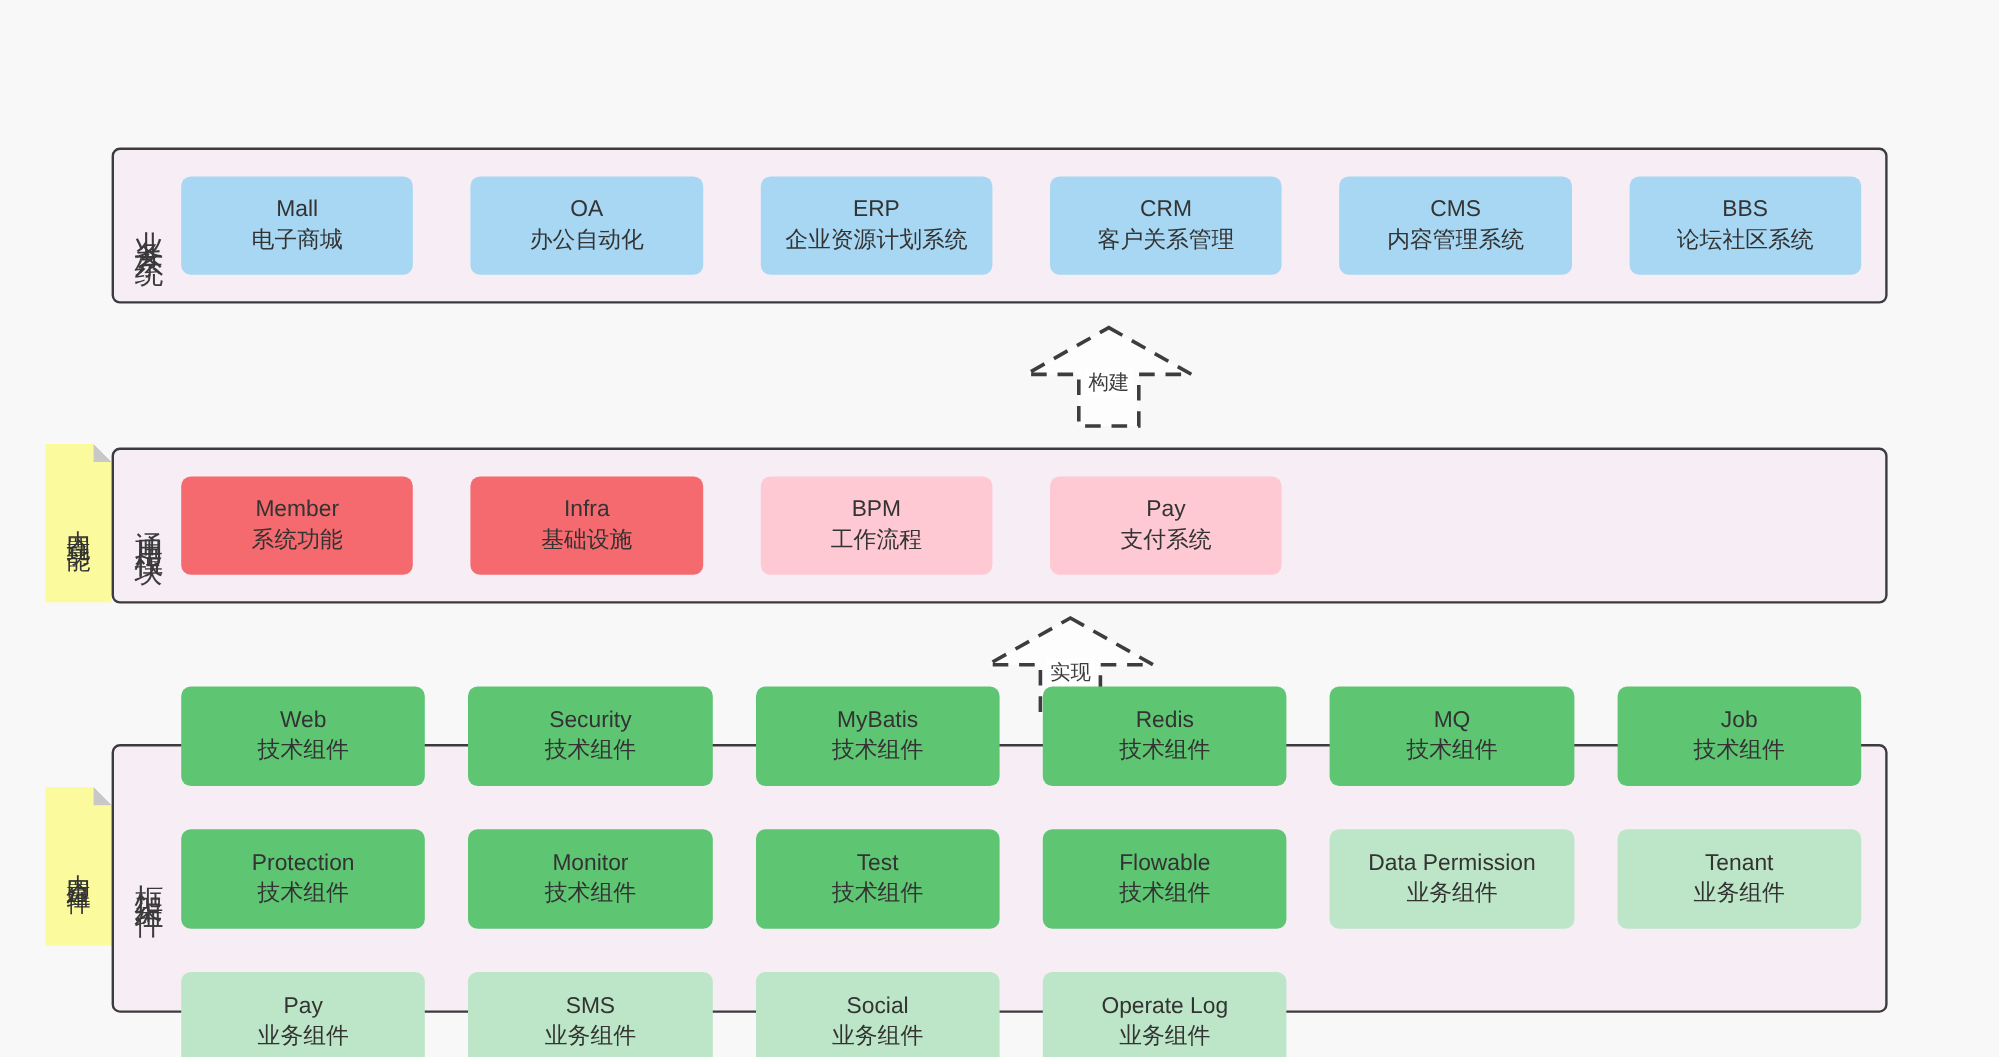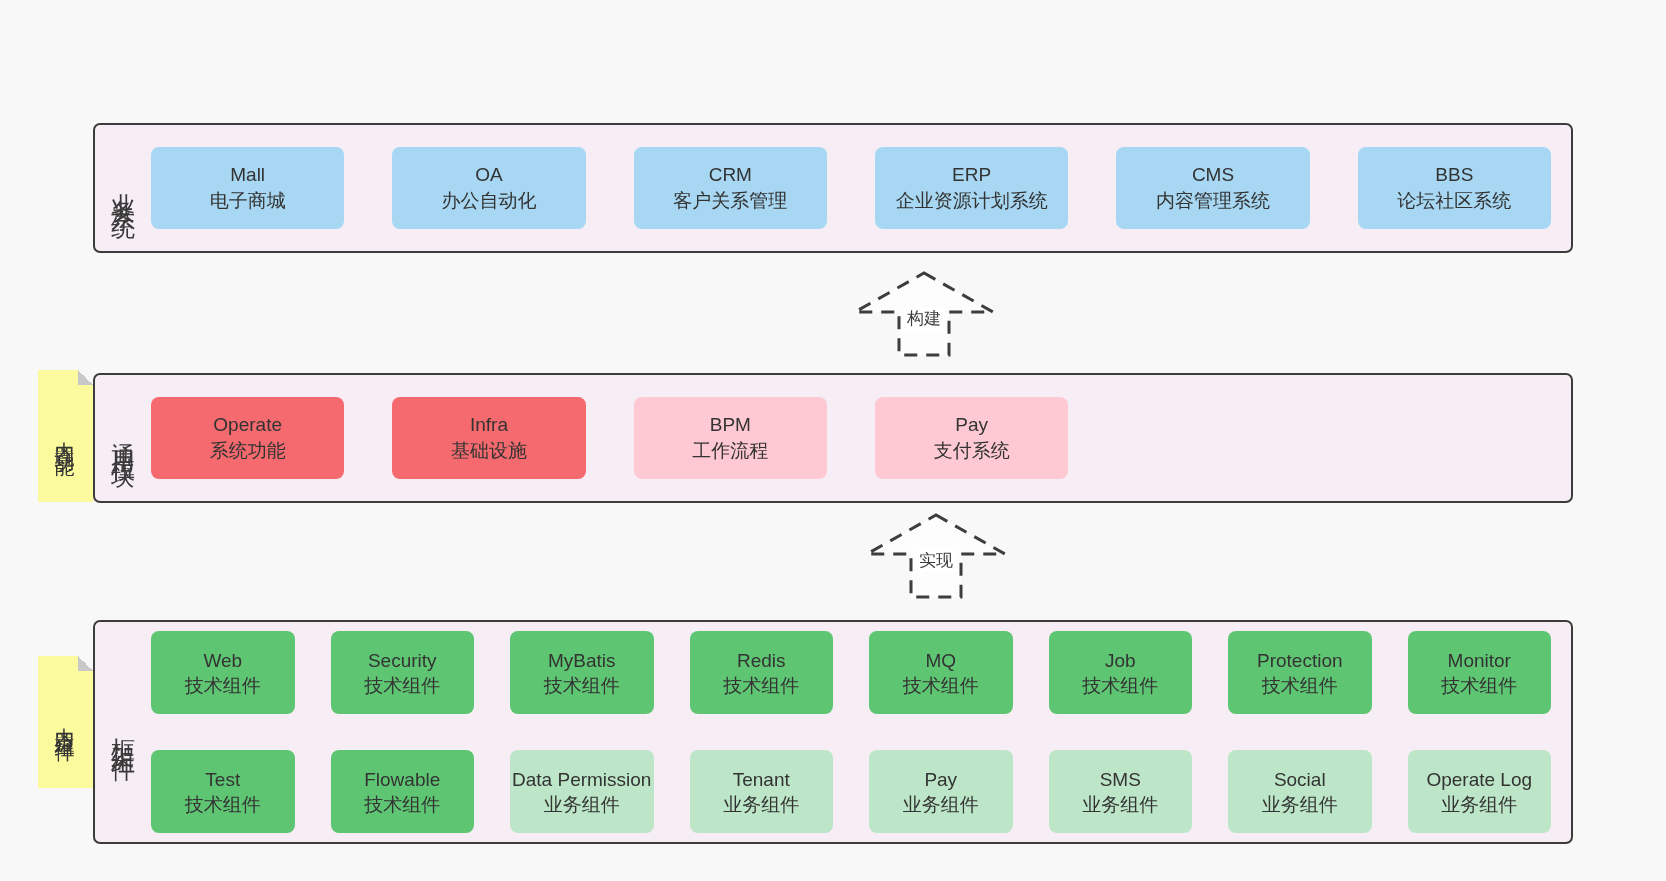--- a/index.html
+++ b/index.html
@@ -13,21 +13,21 @@
   .layer-3{top:620px;height:224px;}
 
   .layer-label{position:absolute;left:0;top:0;bottom:0;width:56px;
                display:flex;align-items:center;justify-content:center;
                writing-mode:vertical-rl;text-orientation:upright;
                font-size:24px;letter-spacing:7px;color:#3a3a3a;}
 
   .grid{position:absolute;left:56px;right:20px;top:0;bottom:0;
         display:grid;align-items:center;}
   .cols6{grid-template-columns:repeat(6,1fr);column-gap:48px;}
-  .cols8{grid-template-columns:repeat(8,1fr);column-gap:29px;row-gap:22px;align-content:center;gap:36px;}
+  .cols8{grid-template-columns:repeat(6,1fr);column-gap:29px;row-gap:22px;align-content:center;gap:36px;}
 
   .box{height:82px;border-radius:8px;display:flex;flex-direction:column;
        align-items:center;justify-content:center;text-align:center;
        font-size:19px;line-height:26px;color:#333;padding:2px;box-sizing:border-box;}
   .cols8 .box{height:83px;line-height:25px;}
   .blue{background:#a7d7f2;}
   .red{background:#f56a6e;}
   .pink{background:#fec9d3;}
   .green{background:#5ec673;}
   .lightgreen{background:#bce6c7;}
@@ -65,26 +65,26 @@
     <div class="grid cols6">
       <div class="box blue">
         <span>Mall</span>
         <span>电子商城</span>
       </div>
       <div class="box blue">
         <span>OA</span>
         <span>办公自动化</span>
       </div>
       <div class="box blue">
+        <span>ERP</span>
+        <span>企业资源计划系统</span>
+      </div>
+      <div class="box blue">
         <span>CRM</span>
         <span>客户关系管理</span>
-      </div>
-      <div class="box blue">
-        <span>ERP</span>
-        <span>企业资源计划系统</span>
       </div>
       <div class="box blue">
         <span>CMS</span>
         <span>内容管理系统</span>
       </div>
       <div class="box blue">
         <span>BBS</span>
         <span>论坛社区系统</span>
       </div>
     </div>
@@ -94,39 +94,39 @@
     <svg width="144" height="88" viewBox="0 0 144 88">
       <polygon points="72,3 141,42 97,42 97,85 47,85 47,42 3,42" fill="#fdfdfd" stroke="#3d3d3d" stroke-width="3" stroke-dasharray="13 9"></polygon>
     </svg>
     <span class="arrow-label">构建</span>
   </div>
 
   <section class="layer layer-2">
     <div class="layer-label">通用模块</div>
     <div class="grid cols6">
       <div class="box red">
-        <span>Operate</span>
+        <span>Member</span>
         <span>系统功能</span>
       </div>
       <div class="box red">
         <span>Infra</span>
         <span>基础设施</span>
       </div>
       <div class="box pink">
         <span>BPM</span>
         <span>工作流程</span>
       </div>
       <div class="box pink">
         <span>Pay</span>
         <span>支付系统</span>
       </div>
     </div>
   </section>
 
-  <div class="arrow" style="left:864px;top:512px;">
+  <div class="arrow" style="left:820px;top:512px;">
     <svg width="144" height="88" viewBox="0 0 144 88">
       <polygon points="72,3 141,42 97,42 97,85 47,85 47,42 3,42" fill="#fdfdfd" stroke="#3d3d3d" stroke-width="3" stroke-dasharray="13 9"></polygon>
     </svg>
     <span class="arrow-label">实现</span>
   </div>
 
   <section class="layer layer-3">
     <div class="layer-label">框架组件</div>
     <div class="grid cols8">
       <div class="box green">

